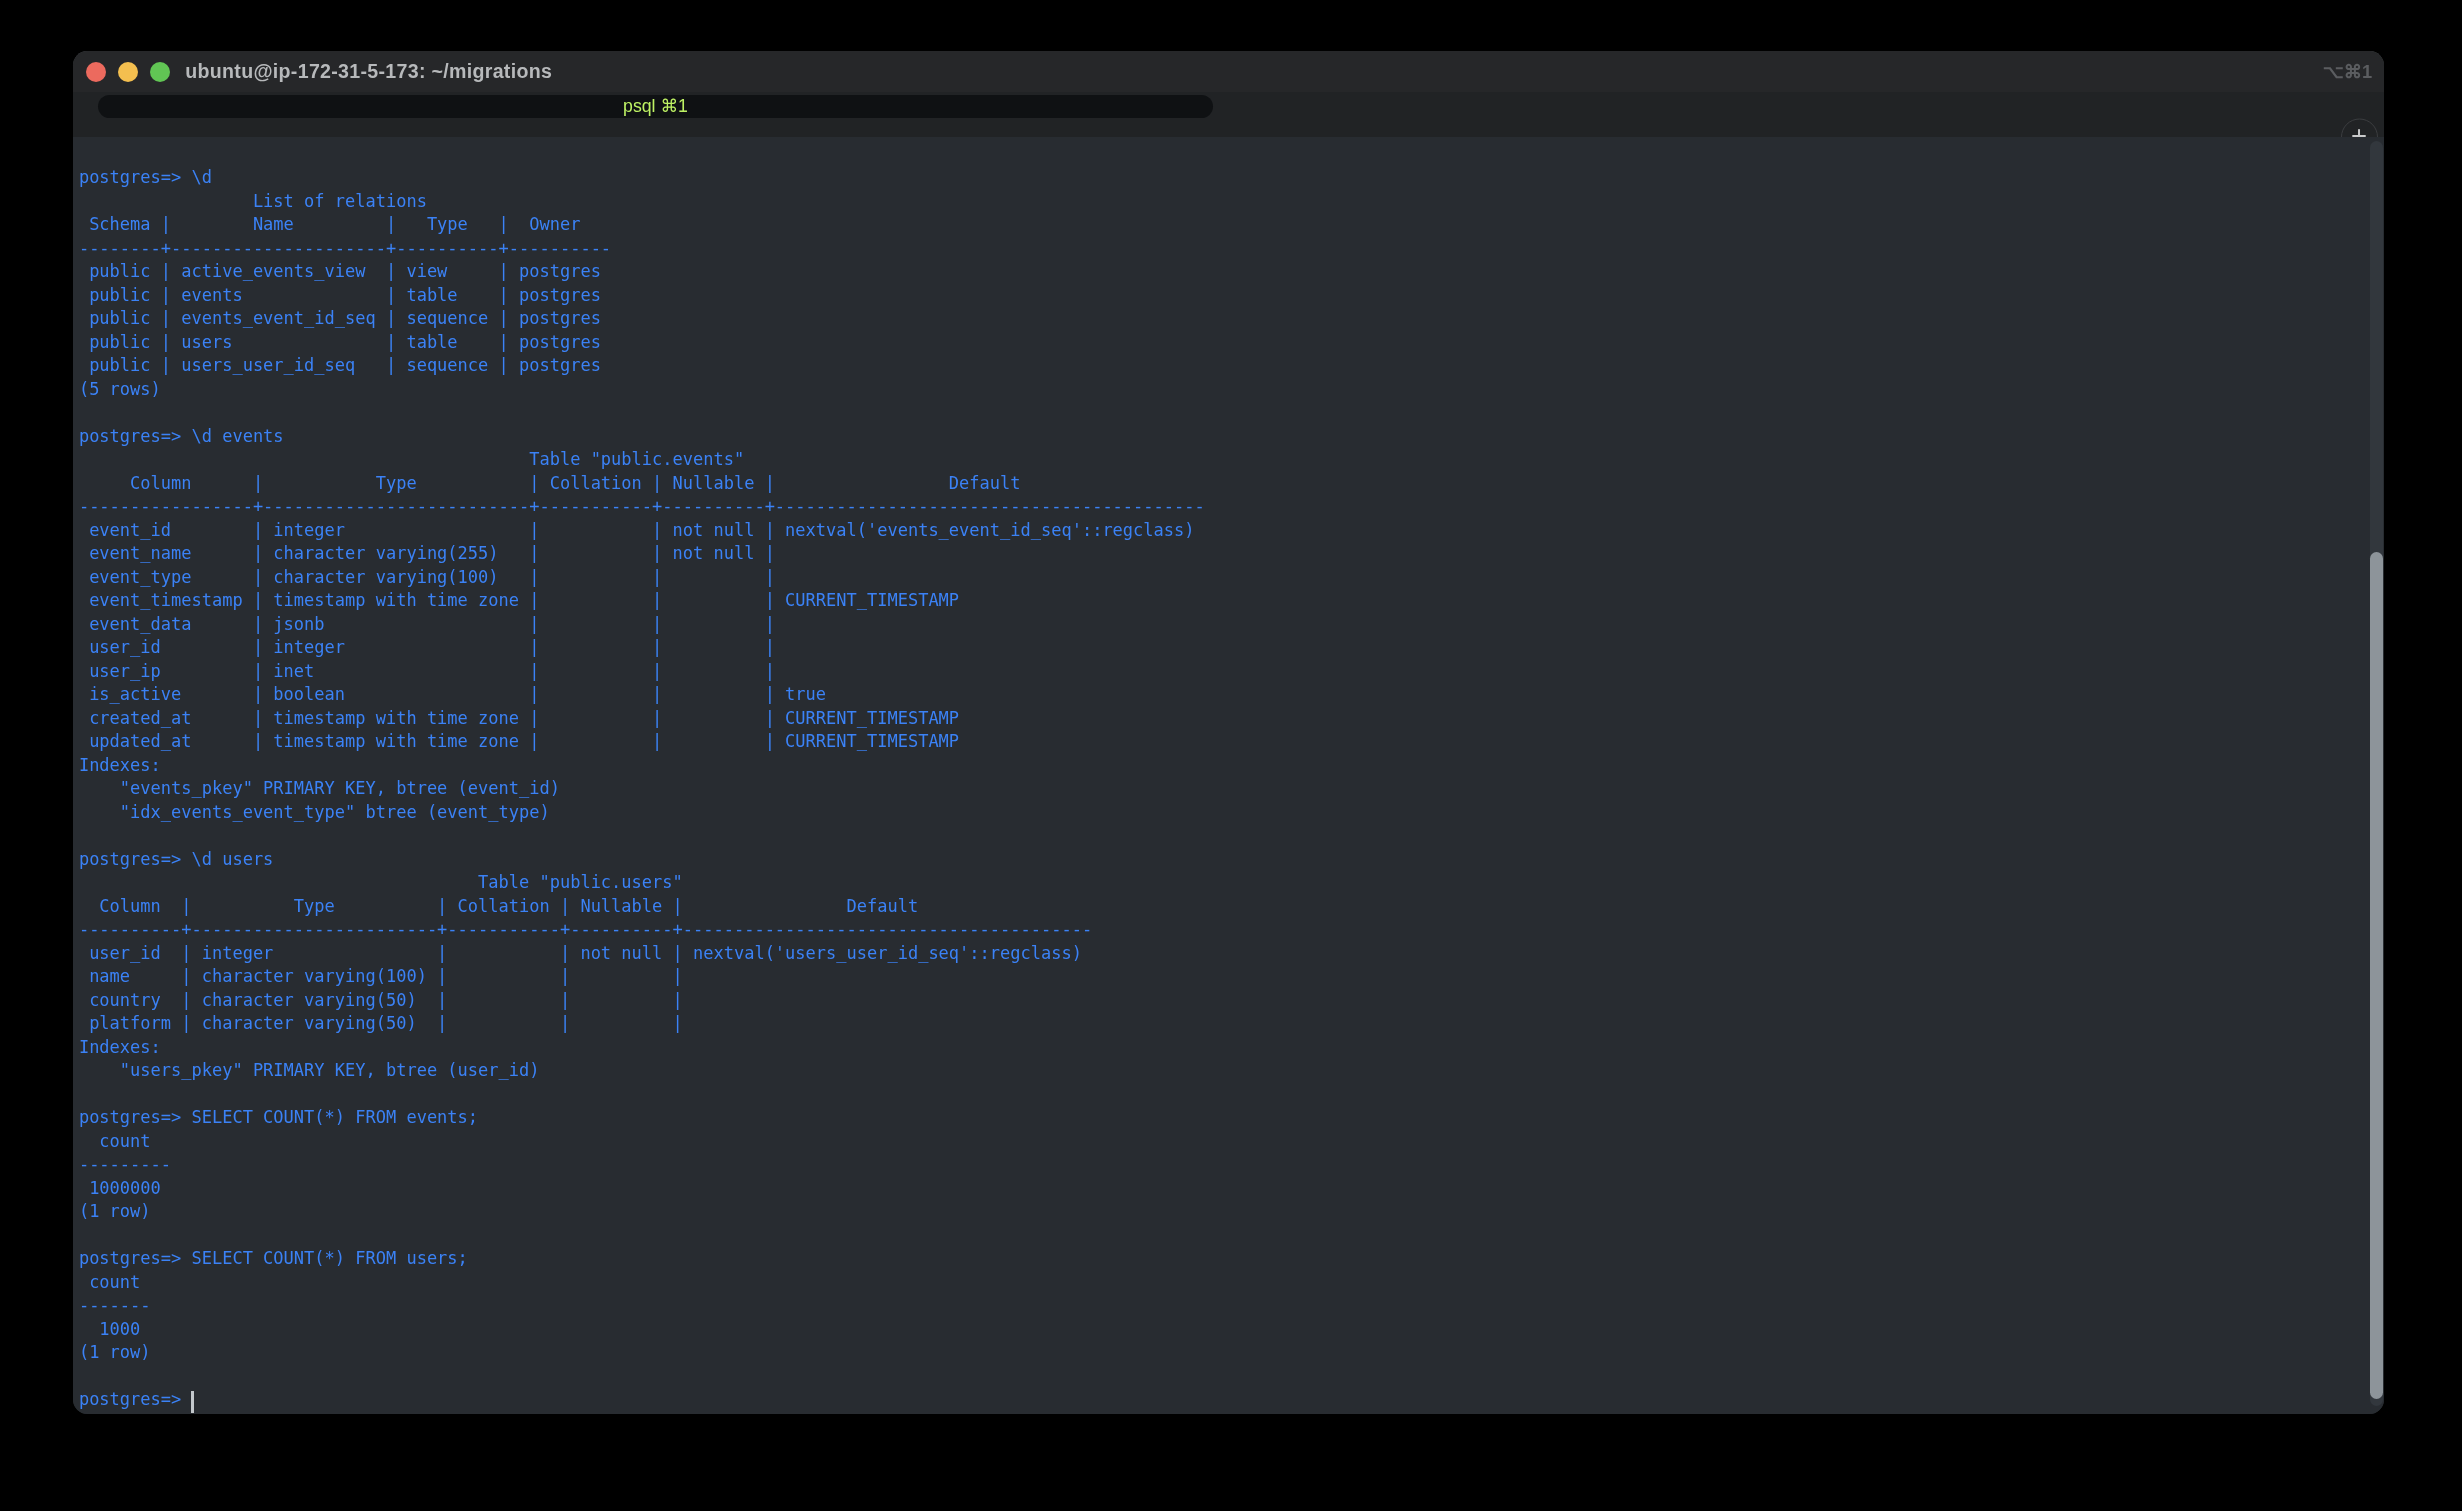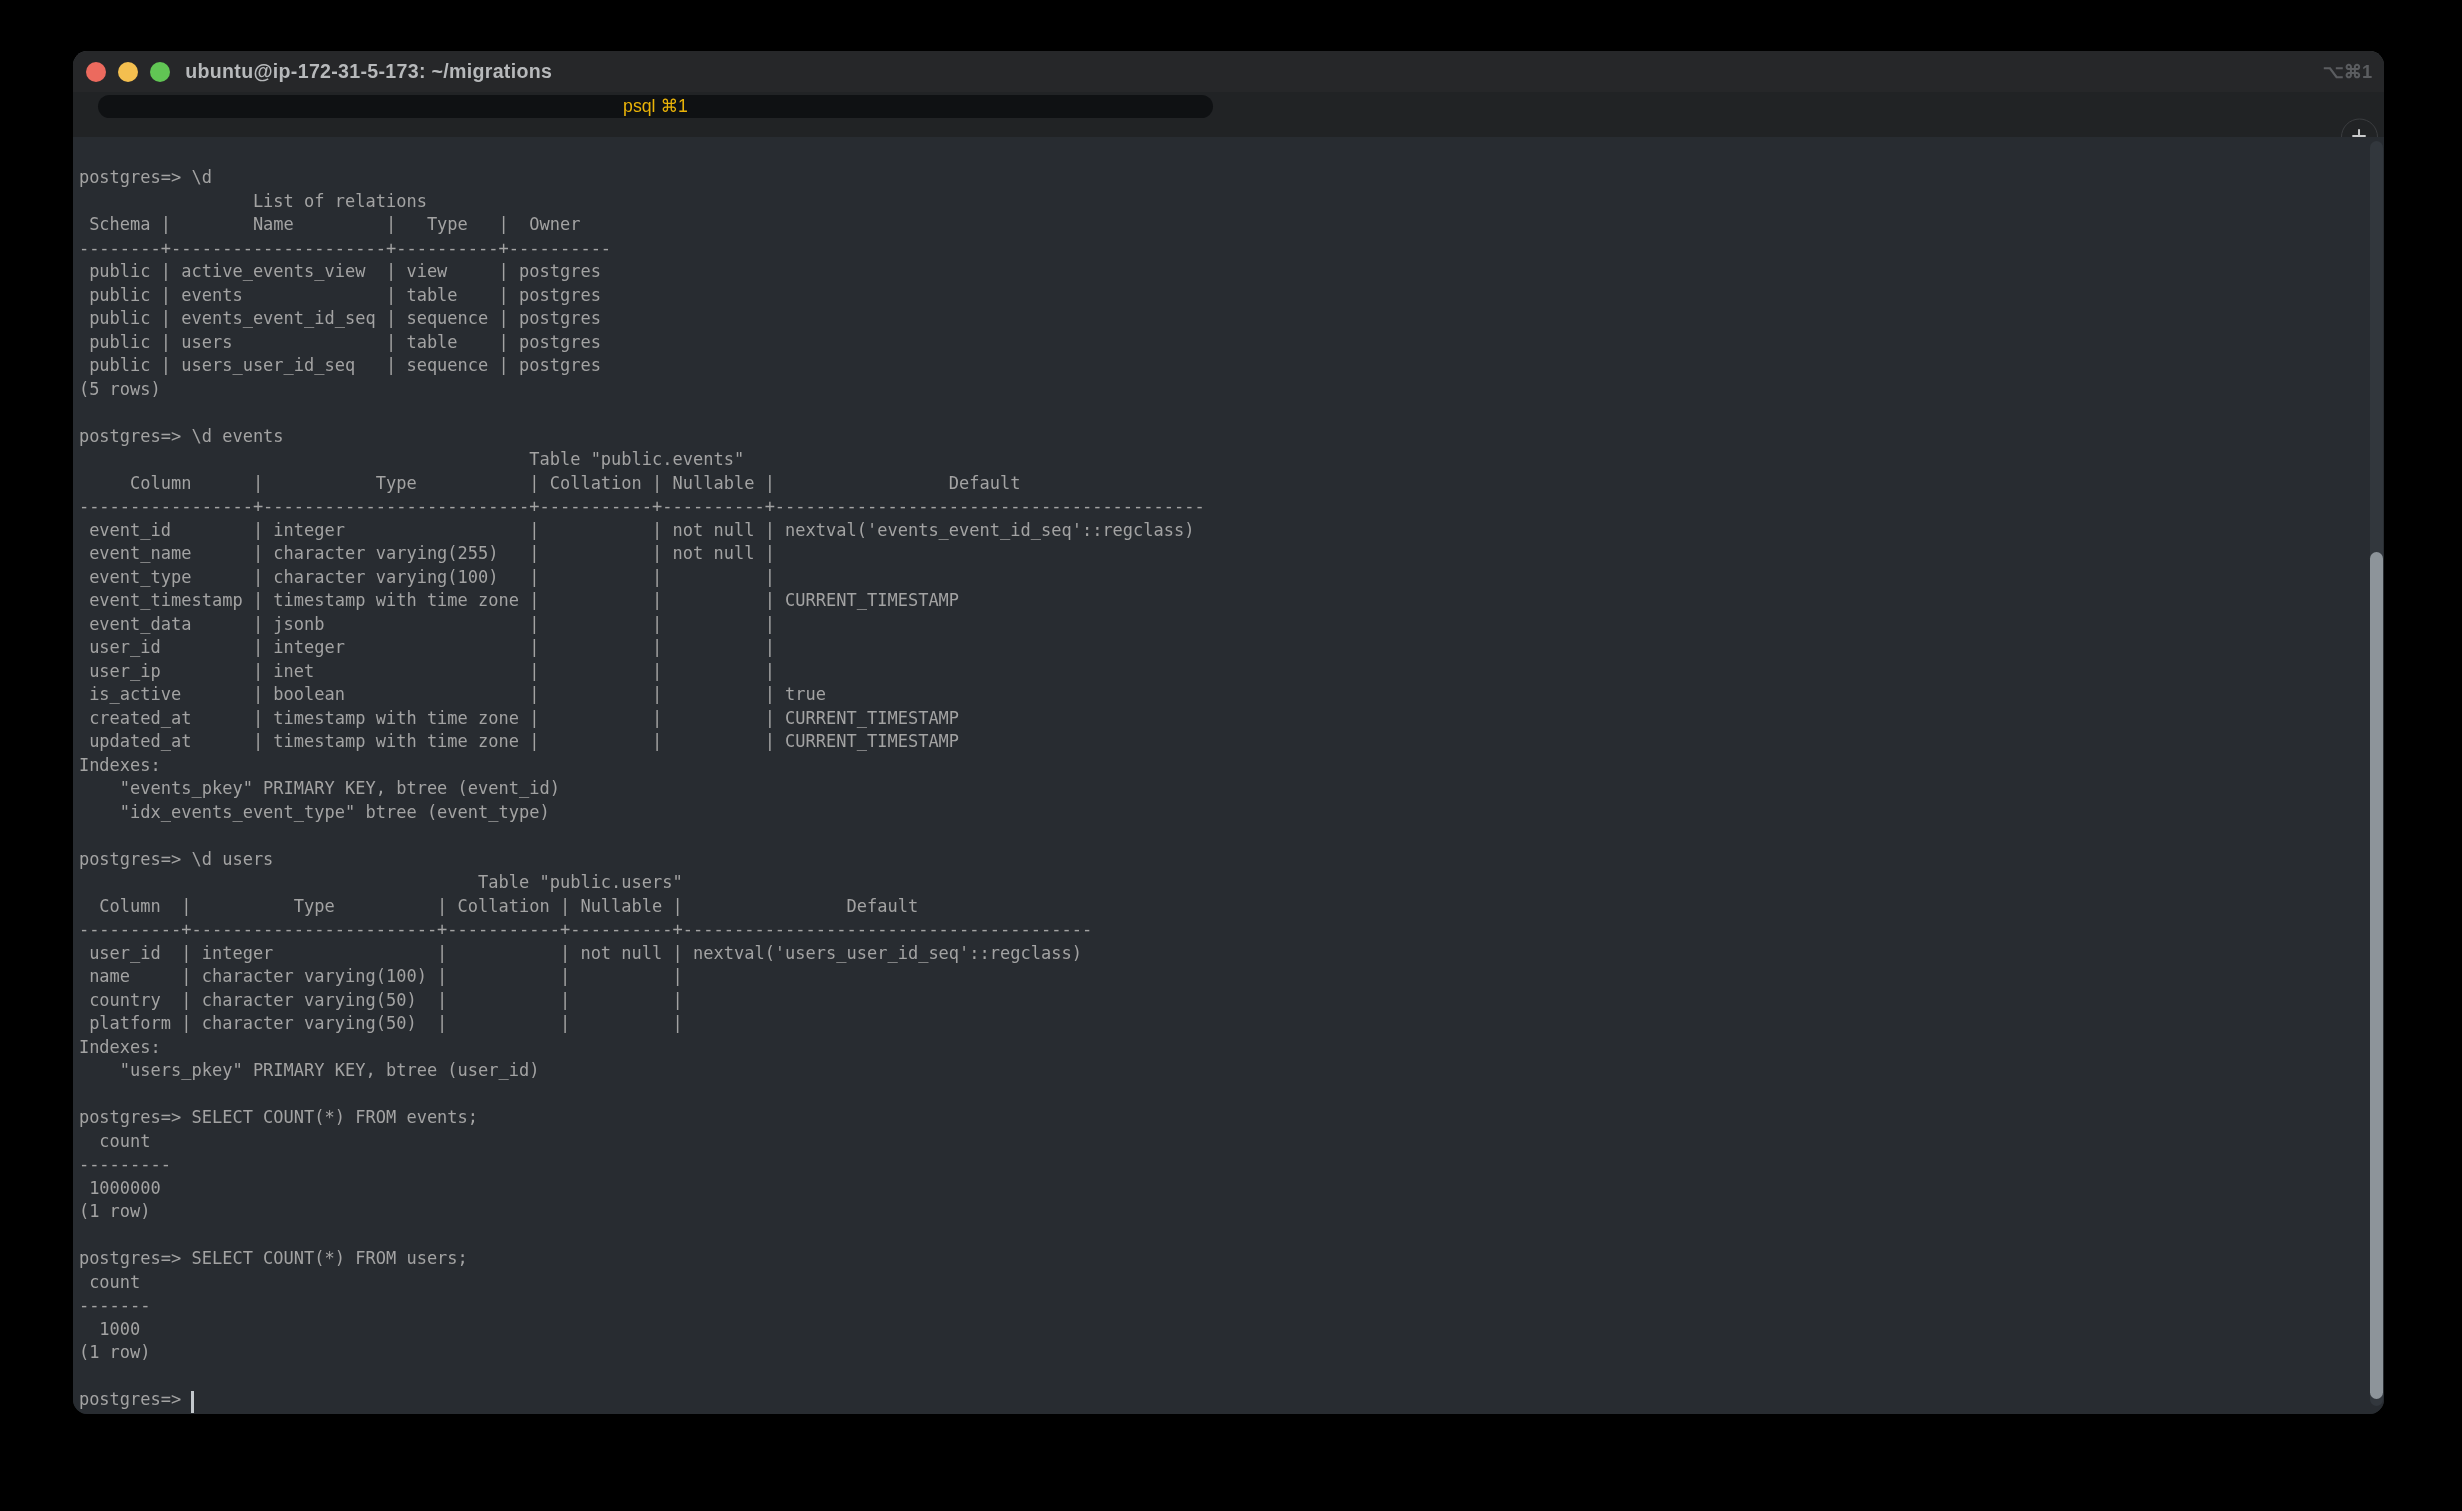--- a/index.html
+++ b/index.html
@@ -31,21 +31,21 @@
   }
 
   
   .tabbar {
     position:absolute; left:0; top:41px; right:0; height:46px;
     background:#212325;
   }
   .tab {
     position:absolute; top:3.3px; height:23px; border-radius:17.7px;
     display:flex; align-items:center; justify-content:center;
-    font-size:17.7px; color:#eab308; white-space:nowrap;
+    font-size:17.7px; color:#bef264; white-space:nowrap;
   }
   .tab.active   { left:25px;   width:1115px; background:#0f1113; }
   .tab.inactive { left:1145px; width:1190px; background:#50545a;
                   box-shadow:inset 0 1.3px 1.3px rgba(255,255,255,.08), inset 0 -2px 2.6px rgba(0,0,0,.25); }
   .newtab {
     position:absolute; top:22px; right:6.5px; width:37px; height:37px;
     transform:translateY(-50%) translateY(23px);
     border-radius:50%; border:1.3px solid #3b3d40; background:transparent;
     color:#c9cacb; font-size:27.5px; font-weight:300; line-height:33px; text-align:center;
   }
@@ -53,21 +53,21 @@
 
   
   .terminal {
     position:absolute; left:0; top:86px; right:0; bottom:0;
     background:#282c31;
     font-family:"DejaVu Sans Mono","Liberation Mono",monospace;
     font-size:17px; line-height:23.5px;
   }
   .terminal pre {
     position:absolute; left:5.9px; top:29px;
-    font:inherit; color:#a3a3a3; white-space:pre;
+    font:inherit; color:#3b82f6; white-space:pre;
   }
   .cursor {
     position:absolute; left:calc(5.9px + 11ch); top:1254px;
     width:2.6px; height:21.6px; background:#c3c8cc;
   }
 
   
   .sb-track {
     position:absolute; right:1.3px; top:3.9px; bottom:7.8px; width:13px;
     background:#32373d; border-radius:6.5px;

